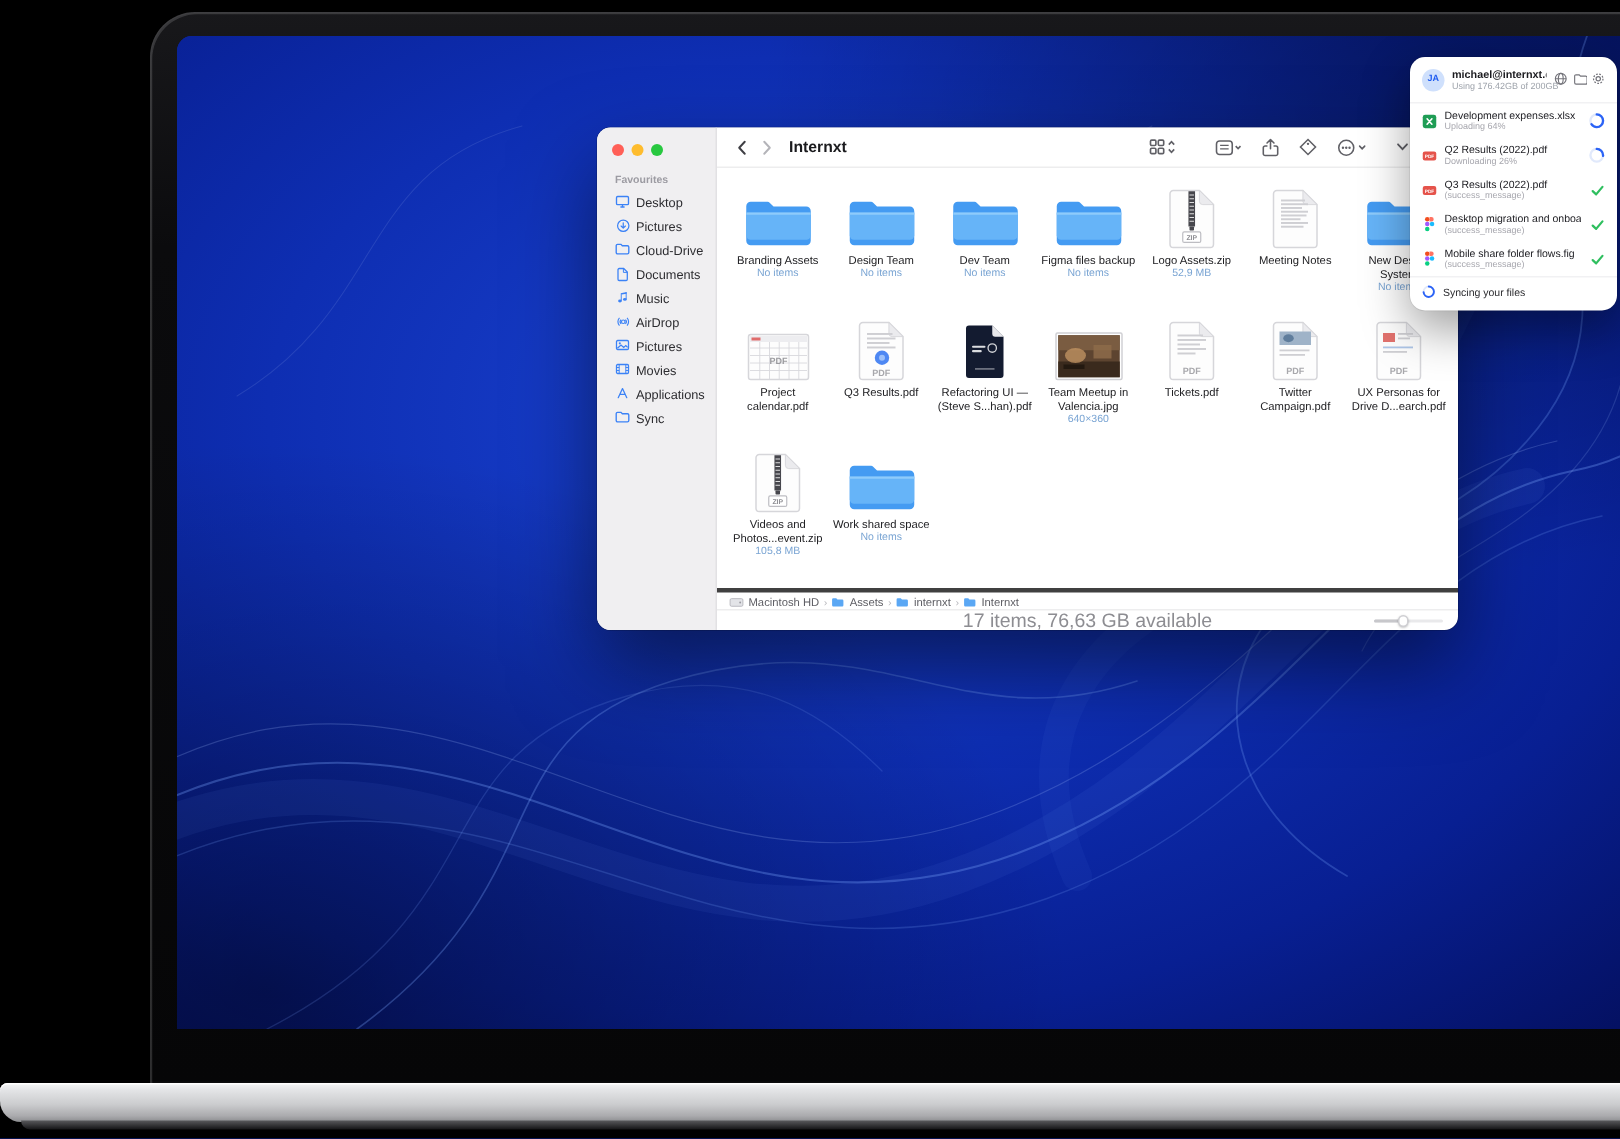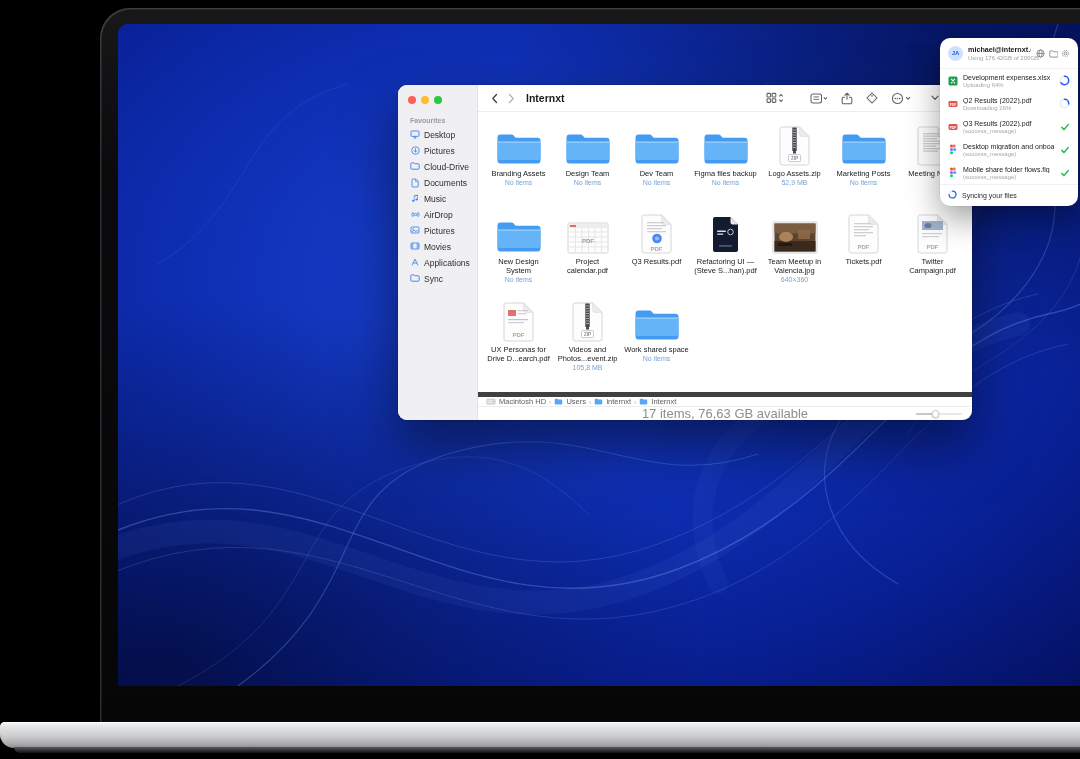--- a/index.html
+++ b/index.html
@@ -48,21 +48,21 @@
   .toolbar { height:27px; flex:0 0 27px; display:flex; align-items:center; background:#fff; border-bottom:1px solid #ededee; padding:0 10px 0 8px; }
   .nav-btn { display:flex; align-items:center; padding:0 5px; }
   .tb-title { font-size:10.5px; font-weight:bold; color:#1b1b1e; margin-left:6px; }
   .tb-spacer { flex:1; }
   .tb-btn { display:flex; align-items:center; margin-left:13px; }
   .content { flex:1; background:#fff; padding:8px 0 0 6px; display:flex; flex-wrap:wrap; align-content:flex-start; }
   .cell { width:69px; height:88px; display:flex; flex-direction:column; align-items:center; }
   .cell .fi { height:46px; display:flex; align-items:flex-end; justify-content:center; }
   .cell .flabel { margin-top:3px; font-size:7.5px; line-height:9px; text-align:center; color:#212124; max-width:66px; word-wrap:break-word; }
   .cell .fsub { font-size:7px; line-height:8px; color:#79a4d3; margin-top:1px; }
-  .pathbar { height:14px; flex:0 0 14px; border-top:5px solid #404040; display:flex; align-items:flex-end; padding-left:8px; font-size:7.5px; color:#5d5d63; gap:3px; white-space:nowrap; overflow:hidden; }
+  .pathbar { height:14px; flex:0 0 14px; border-top:3px solid #404040; display:flex; align-items:flex-end; padding-left:8px; font-size:7.5px; color:#5d5d63; gap:3px; white-space:nowrap; overflow:hidden; }
   .crumb { display:flex; align-items:center; gap:3px; }
   .crumb-sep { color:#b8b8bd; font-size:7px; }
   .statusbar { height:14px; flex:0 0 14px; border-top:1px solid #ededee; display:flex; align-items:center; justify-content:center; font-size:13px; color:#8d8d92; position:relative; }
   .zoomslider { position:absolute; right:10px; top:5.5px; width:46px; height:2.5px; border-radius:2px; background:#e9e9eb; }
   .zoomfill { position:absolute; left:0; top:0; height:2.5px; border-radius:2px; background:#c7c7cb; }
   .zoomknob { position:absolute; top:-2.5px; width:7.5px; height:7.5px; border-radius:50%; background:#fff; border:.5px solid #cfcfd3; box-shadow:0 .5px 1.5px rgba(0,0,0,.25); }
   
   .popup {
     position:absolute; left:940px; top:38px; width:138px; z-index:50;
     background:#fff; border-radius:10px; overflow:hidden;
@@ -379,31 +379,20 @@
                 <rect x="14" y="25" width="3" height="2.6" rx=".5" fill="#47474d"></rect>
                 <rect x="9.5" y="28.6" width="12" height="7" rx="1" fill="#fff" stroke="#bdbdc2" stroke-width=".8"></rect>
                 <text x="15.5" y="34" font-size="4.6" fill="#8e8e93" text-anchor="middle" font-weight="bold" font-family="Liberation Sans, sans-serif">ZIP</text>
               </svg>
             </span>
             <span class="flabel">Logo Assets.zip</span>
             <span class="fsub">52,9 MB</span>
           </div>
           <div class="cell">
             <span class="fi">
-              <svg width="46" height="35" viewBox="0 0 46 35">
-                <path d="M1.5 6.5 a3 3 0 0 1 3 -3 h11.2 a2 2 0 0 1 1.4 .6 l2.6 2.6 h21.8 a3 3 0 0 1 3 3 v19.8 a3 3 0 0 1 -3 3 h-37 a3 3 0 0 1 -3 -3 Z" fill="#449bf2"></path>
-                <path d="M1.5 10.6 h43 v15.3 a3 3 0 0 1 -3 3 h-37 a3 3 0 0 1 -3 -3 Z" fill="#66b4f8"></path>
-                <path d="M1.5 10.6 h43 v1.5 H1.5 Z" fill="#8ecbfb"></path>
-              </svg>
-            </span>
-            <span class="flabel">Marketing Posts</span>
-            <span class="fsub">No items</span>
-          </div>
-          <div class="cell">
-            <span class="fi">
               <svg width="31" height="40" viewBox="0 0 31 40">
                 <path d="M1 3.2 A2.2 2.2 0 0 1 3.2 1 h17.4 l9.4 9.4 v26.4 a2.2 2.2 0 0 1 -2.2 2.2 H3.2 A2.2 2.2 0 0 1 1 36.8 Z" fill="#fdfdfd" stroke="#d6d6da" stroke-width="1"></path>
                 <path d="M20.6 1 l9.4 9.4 h-7.2 a2.2 2.2 0 0 1 -2.2 -2.2 Z" fill="#ebebee" stroke="#d6d6da" stroke-width=".6"></path>
                 <g fill="#cfcfd3">
                   <rect x="6" y="7" width="16" height="1.3"></rect>
                   <rect x="6" y="9.5" width="18" height="1.3"></rect>
                   <rect x="6" y="12" width="14" height="1.3"></rect>
                   <rect x="6" y="14.5" width="18" height="1.3"></rect>
                   <rect x="6" y="17" width="17" height="1.3"></rect>
                   <rect x="6" y="19.5" width="13" height="1.3"></rect>
@@ -580,21 +569,21 @@
             </span>
             <span>Macintosh HD</span>
           </span>
           <span class="crumb-sep">›</span>
           <span class="crumb">
             <span style="display:flex">
               <svg viewBox="0 0 10 8" width="9">
                 <path d="M.8 1.8 a.9 .9 0 0 1 .9 -.9 h2.2 l.9 .9 h3.5 a.9 .9 0 0 1 .9 .9 v3.5 a.9 .9 0 0 1 -.9 .9 H1.7 a.9 .9 0 0 1 -.9 -.9 Z" fill="#5aa7f4"></path>
               </svg>
             </span>
-            <span>Users</span>
+            <span>Assets</span>
           </span>
           <span class="crumb-sep">›</span>
           <span class="crumb">
             <span style="display:flex">
               <svg viewBox="0 0 10 8" width="9">
                 <path d="M.8 1.8 a.9 .9 0 0 1 .9 -.9 h2.2 l.9 .9 h3.5 a.9 .9 0 0 1 .9 .9 v3.5 a.9 .9 0 0 1 -.9 .9 H1.7 a.9 .9 0 0 1 -.9 -.9 Z" fill="#5aa7f4"></path>
               </svg>
             </span>
             <span>internxt</span>
           </span>

